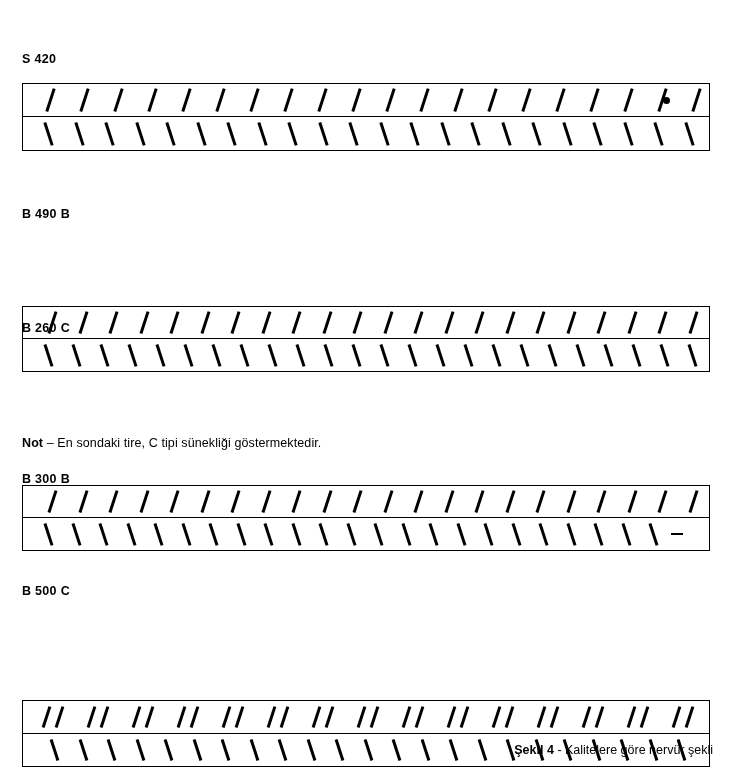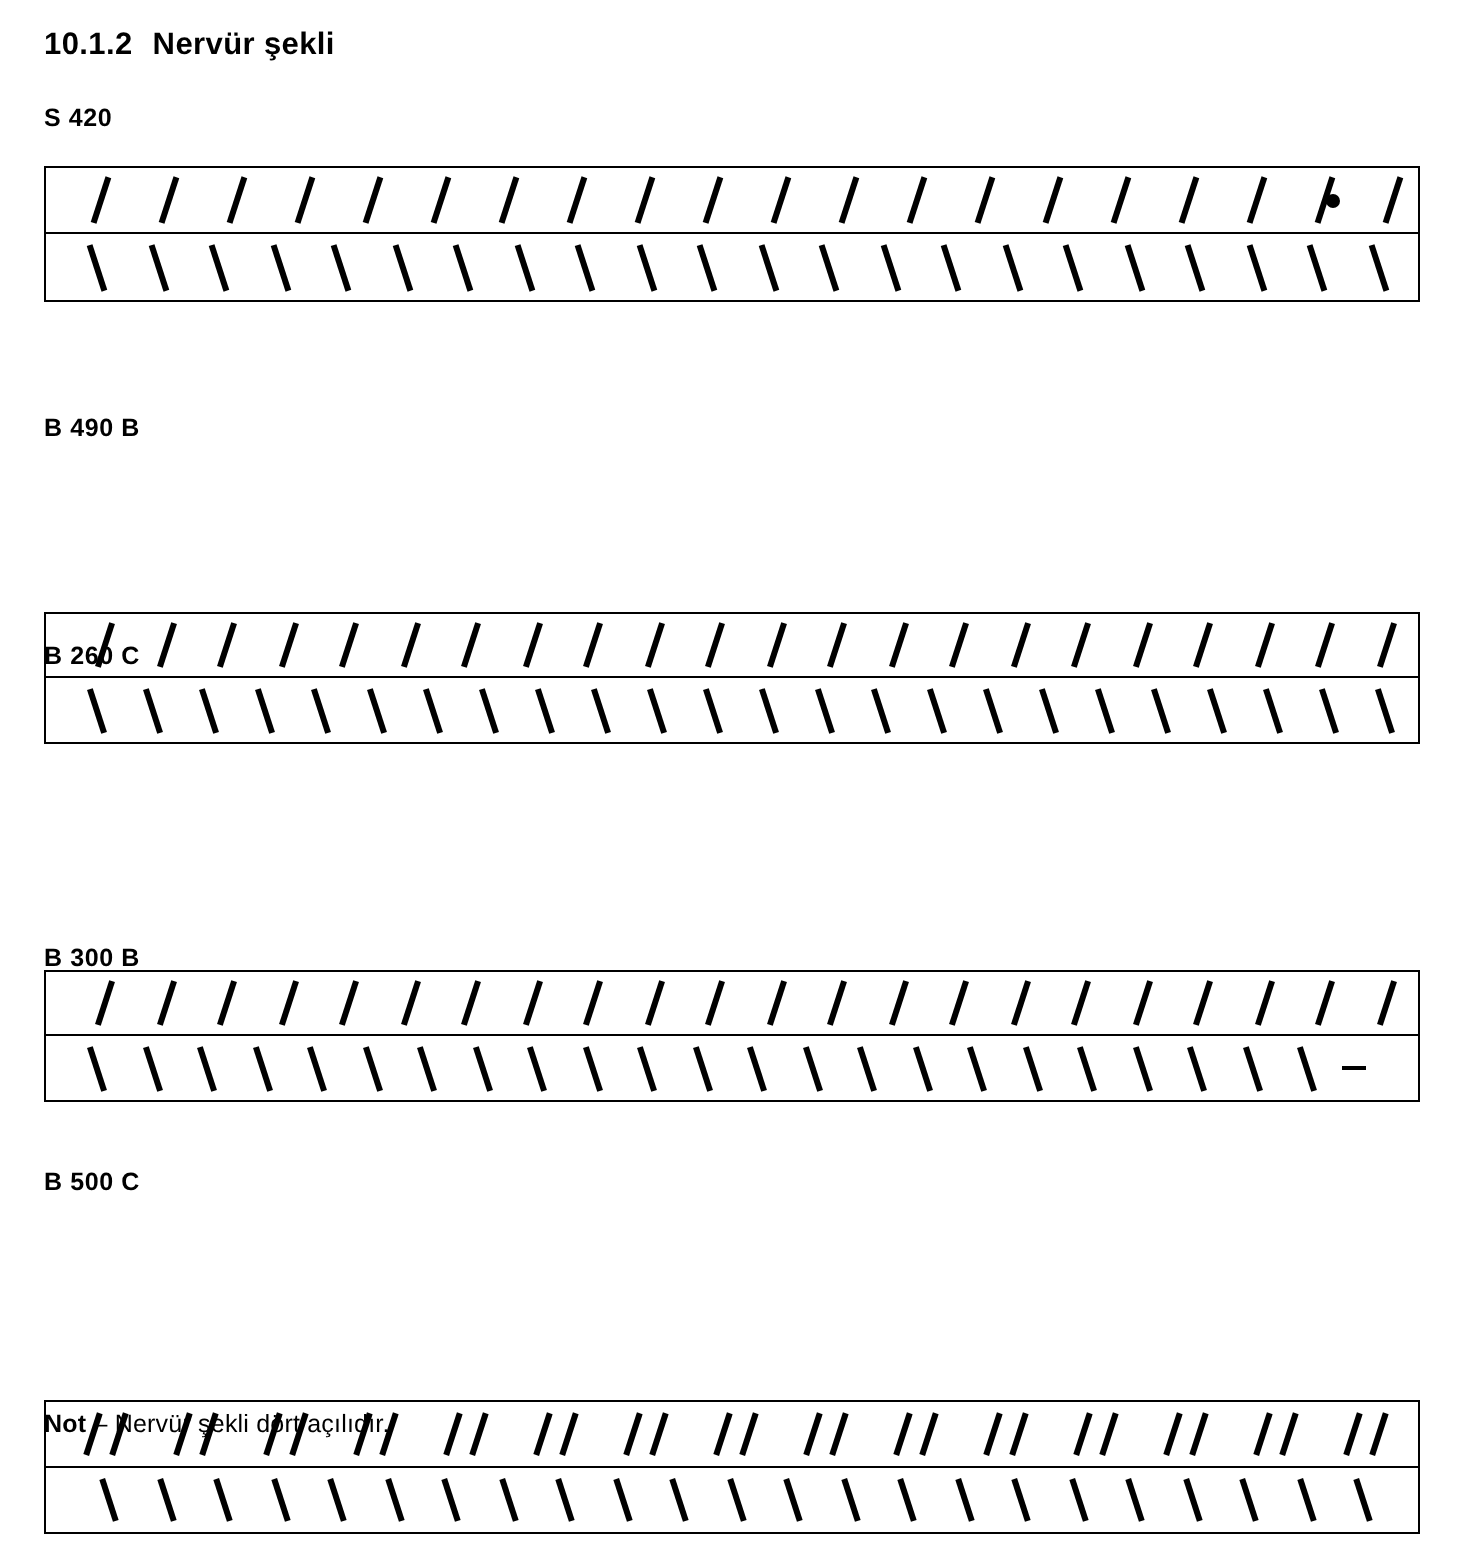--- a/index.html
+++ b/index.html
@@ -91,23 +91,20 @@
   .figure-caption .fig-strong {
     font-weight: bold;
   }
   .abs { position: absolute; }
 </style>
 </head>
 <body>
 
 <div class="page">
 
-  <div class="section-heading">
-    <span class="num">10.1.2</span><span>Nervür şekli</span>
-  </div>
 
   <div class="grade-label abs" style="left:22px; top:52px;">S 420</div>
   <div class="bar" id="bar-s420" style="left:22px; top:83px; width:688px; height:68px;">
     <div class="rib-row top">
         <div class="rib" style="width: 2.8px; height: 24px; left: 26px; margin-top: -12px; transform: rotate(18deg);"></div>
         <div class="rib" style="width: 2.8px; height: 24px; left: 60px; margin-top: -12px; transform: rotate(18deg);"></div>
         <div class="rib" style="width: 2.8px; height: 24px; left: 94px; margin-top: -12px; transform: rotate(18deg);"></div>
         <div class="rib" style="width: 2.8px; height: 24px; left: 128px; margin-top: -12px; transform: rotate(18deg);"></div>
         <div class="rib" style="width: 2.8px; height: 24px; left: 162px; margin-top: -12px; transform: rotate(18deg);"></div>
         <div class="rib" style="width: 2.8px; height: 24px; left: 196px; margin-top: -12px; transform: rotate(18deg);"></div>
@@ -252,20 +249,25 @@
         <div class="rib" style="width: 2.8px; height: 23px; left: 436.5px; margin-top: -11.5px; transform: rotate(-18deg);"></div>
         <div class="rib" style="width: 2.8px; height: 23px; left: 464px; margin-top: -11.5px; transform: rotate(-18deg);"></div>
         <div class="rib" style="width: 2.8px; height: 23px; left: 491.5px; margin-top: -11.5px; transform: rotate(-18deg);"></div>
         <div class="rib" style="width: 2.8px; height: 23px; left: 519px; margin-top: -11.5px; transform: rotate(-18deg);"></div>
         <div class="rib" style="width: 2.8px; height: 23px; left: 546.5px; margin-top: -11.5px; transform: rotate(-18deg);"></div>
         <div class="rib" style="width: 2.8px; height: 23px; left: 574px; margin-top: -11.5px; transform: rotate(-18deg);"></div>
         <div class="rib" style="width: 2.8px; height: 23px; left: 601.5px; margin-top: -11.5px; transform: rotate(-18deg);"></div>
         <div class="rib" style="width: 2.8px; height: 23px; left: 629px; margin-top: -11.5px; transform: rotate(-18deg);"></div>
         <div class="dash" style="left: 648px;"></div>
       </div>
+  </div>
+  <div class="note abs" style="left:22px; top:436px;">
+    <span class="note-word">Not</span>
+    <span>–</span>
+    <span>En sondaki tire, C tipi sünekliği göstermektedir.</span>
   </div>
 
   <div class="grade-label abs" style="left:22px; top:472px;">B 300 B</div>
   <div class="bar" id="bar-b500b" style="left:22px; top:500px; width:688px; height:67px;">
     <div class="rib-row top">
         <div class="rib" style="width: 2.6px; height: 22px; left: 22px; margin-top: -11px; transform: rotate(18deg);"></div>
         <div class="rib" style="width: 2.6px; height: 22px; left: 35px; margin-top: -11px; transform: rotate(18deg);"></div>
         <div class="rib" style="width: 2.6px; height: 22px; left: 67px; margin-top: -11px; transform: rotate(18deg);"></div>
         <div class="rib" style="width: 2.6px; height: 22px; left: 80px; margin-top: -11px; transform: rotate(18deg);"></div>
         <div class="rib" style="width: 2.6px; height: 22px; left: 112px; margin-top: -11px; transform: rotate(18deg);"></div>
@@ -317,20 +319,19 @@
         <div class="rib" style="width: 2.8px; height: 22px; left: 543px; margin-top: -11px; transform: rotate(-18deg);"></div>
         <div class="rib" style="width: 2.8px; height: 22px; left: 571.5px; margin-top: -11px; transform: rotate(-18deg);"></div>
         <div class="rib" style="width: 2.8px; height: 22px; left: 600px; margin-top: -11px; transform: rotate(-18deg);"></div>
         <div class="rib" style="width: 2.8px; height: 22px; left: 628.5px; margin-top: -11px; transform: rotate(-18deg);"></div>
         <div class="rib" style="width: 2.8px; height: 22px; left: 657px; margin-top: -11px; transform: rotate(-18deg);"></div>
       </div>
   </div>
 
   <div class="grade-label abs" style="left:22px; top:584px;">B 500 C</div>
 
-  <div class="note abs" style="left:22px; top:705px;">
-    <span class="note-word">Not</span>
-    <span>–</span>
-    <span>Nervür şekli dört açılıdır.</span>
-  </div>
-
+
+  <div class="figure-caption" style="right:22px; top:743px;">
+    <span class="fig-strong">Şekil 4</span>
+    <span>- Kalitelere göre nervür şekli</span>
+  </div>
 
 </div>
 
 </body></html>

